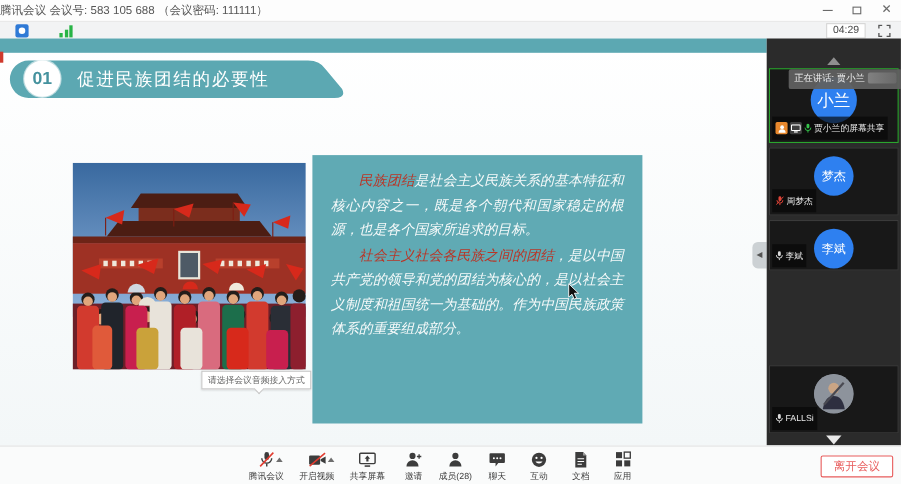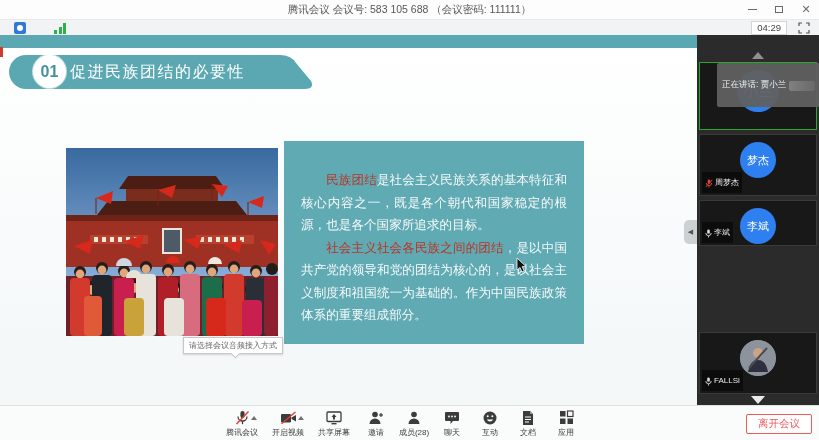--- a/index.html
+++ b/index.html
@@ -3,45 +3,45 @@
 <meta charset="utf-8">
 <style>
   * { margin:0; padding:0; box-sizing:border-box; }
   html,body { background:#ddd; }
   .window {
     position:relative; width:819px; height:440px; overflow:hidden;
     background:#fff; font-family:"Liberation Sans", sans-serif;
   }
   
   .titlebar { position:absolute; top:0; left:0; right:0; height:19px; background:#fdfdfd; }
-  .titlebar .title { position:absolute; left:0; right:0; top:3px; text-align:center; font-size:10.5px; color:#565656; }
+  .titlebar .title { position:absolute; left:0; right:0; top:3px; font-size:10.5px; color:#565656; }
   .win-controls { position:absolute; right:6px; top:0; height:19px; display:flex; align-items:center; gap:13px; }
   .wc { width:14px; height:14px; display:flex; align-items:center; justify-content:center; cursor:default; }
   .wc-min i { display:block; width:9px; height:1px; background:#6a6a6a; }
   .wc-max i { display:block; width:8px; height:7px; border:1px solid #6a6a6a; }
   .wc-close { font-size:11px; color:#6a6a6a; line-height:1; }
   
   .subbar { position:absolute; top:19px; left:0; right:0; height:32px; background:#f2f3f4; border-top:1px solid #e9e9e9; }
   .shield { position:absolute; left:14px; top:2px; width:12px; height:12px; border-radius:2px; background:#2f7ad6; display:flex; align-items:center; justify-content:center; }
   .shield i { display:block; width:6px; height:6px; border-radius:50%; background:#fff; }
   .signal { position:absolute; left:54px; top:2px; width:16px; height:12px; display:flex; align-items:flex-end; gap:1.5px; }
   .signal i { display:block; width:3px; background:#28b446; }
   .signal i:nth-child(1){height:4px;} .signal i:nth-child(2){height:7px;} .signal i:nth-child(3){height:11px;}
   .timer { position:absolute; right:32px; top:1px; font-size:9.5px; color:#444; background:#fff; border:1px solid #d4d4d4; padding:0 5px; line-height:12px; }
   .fullscreen { position:absolute; right:9px; top:2px; width:12px; height:12px; }
   
   .main { position:absolute; top:35px; left:0; width:697px; height:370px; background:linear-gradient(#ffffff, #f3f7f8); }
   .teal-strip { position:absolute; top:0; left:0; right:0; height:13px; background:#5ca8b2; }
   .red-accent { position:absolute; top:12px; left:0; width:3px; height:10px; background:#cf3a2d; }
   .banner-wrap { position:absolute; left:8px; top:19px; width:312px; height:36px; }
-  .circle01 { position:absolute; left:33px; top:20px; width:33px; height:33px; border-radius:50%; background:#fff;
+  .circle01 { position:absolute; left:22px; top:20px; width:33px; height:33px; border-radius:50%; background:#fff;
     color:#45929e; font-weight:bold; font-size:16px; display:flex; align-items:center; justify-content:center; box-shadow:0 0 0 1px rgba(255,255,255,.6); z-index:3;}
   .banner-title { position:absolute; left:70px; top:27px; color:#fff; font-size:16px; letter-spacing:1.5px; z-index:3; }
   .photo { position:absolute; left:66px; top:113px; width:212px; height:188px; overflow:hidden; }
-  .textbox { position:absolute; left:284px; top:106px; width:300px; height:203px; background:#60aab4; padding:28px 17px 0 17px; }
+  .textbox { position:absolute; left:284px; top:106px; width:300px; height:244px; background:#60aab4; padding:12px 17px 0 17px;font-style:italic; }
   .textbox p { color:#f7fafa; font-size:12.6px; line-height:22.5px; text-indent:2em; text-align:justify; }
   .hl { color:#b93527; }
   .audio-tooltip { position:absolute; left:183px; top:302px; background:#fff; border:1px solid #c7c7c7; font-size:8px; color:#666; padding:2px 5px; white-space:nowrap; box-shadow:0 1px 2px rgba(0,0,0,.15); }
   .audio-tooltip::after { content:""; position:absolute; left:48px; bottom:-4px; width:6px; height:6px; background:#fff; border-right:1px solid #c7c7c7; border-bottom:1px solid #c7c7c7; transform:rotate(45deg); }
   .collapse-handle { position:absolute; left:684px; top:185px; width:13px; height:24px; background:#ccd1d4; border-radius:5px 0 0 5px; display:flex; align-items:center; justify-content:center; font-size:7px; color:#555; }
   .cursor { position:absolute; left:516px; top:222px; z-index:5; }
   
   .sidebar { position:absolute; top:35px; right:0; width:122px; height:370px; background:#2b2b2b; }
   .scroll-up { position:absolute; left:55px; top:17px; width:0; height:0; border-left:6px solid transparent; border-right:6px solid transparent; border-bottom:7px solid #8f8f8f; }
   .scroll-down { position:absolute; left:54px; top:361px; width:0; height:0; border-left:7px solid transparent; border-right:7px solid transparent; border-top:8px solid #e9e9e9; }
@@ -50,21 +50,21 @@
   .t1 { top:27px; height:68px; } .t2 { top:99px; height:62px; } .t3 { top:165px; height:46px; } .t4 { top:231px; height:62px; } .t5 { top:297px; height:62px; }
   .avatar { position:absolute; left:50%; transform:translateX(-50%); border-radius:50%; background:#2e80f0; color:#fff; display:flex; align-items:center; justify-content:center; }
   .av-lg { top:7px; width:42px; height:42px; font-size:15px;font-family:Liberation Serif, serif; }
   .av-md { top:7px; width:36px; height:36px; font-size:11px;font-family:Liberation Serif, serif; }
   .av-photo { background:#868c96; overflow:hidden; }
   .tile-label { position:absolute; left:2px; bottom:2px; display:flex; align-items:center; gap:2px; background:rgba(8,8,8,.68); padding:1.5px 3px; max-width:112px; }
   .tile-label .nm { color:#e8e8e8; font-size:8px; white-space:nowrap; overflow:hidden; }
   .badge { width:11px; height:11px; border-radius:1.5px; display:flex; align-items:center; justify-content:center; flex:0 0 auto; }
   .badge.host { background:#e8882d; }
   .badge.share { background:#3d3d3d; }
-  .speaking-banner { position:absolute; left:20px; top:28px; background:rgba(96,96,96,.95); border-radius:2px; padding:16px 5px; display:flex; align-items:flex-end; z-index:4; }
+  .speaking-banner { position:absolute; left:20px; top:28px; background:rgba(96,96,96,.95); border-radius:2px; padding:3px 5px; display:flex; align-items:flex-start; z-index:4; }
   .speaking-banner .sp-text { color:#f0f0f0; font-size:8.5px; white-space:nowrap; }
   .speaking-banner .blur-blob { display:inline-block; width:26px; height:10px; margin-left:3px; border-radius:2px; background:linear-gradient(90deg,#8a8a8a,#6c6c6c); opacity:.8; }
   
   .bottombar { position:absolute; left:0; right:0; top:405px; height:35px; background:#fafbfb; border-top:1px solid #e2e2e2; }
   .toolbar { position:absolute; left:219px; top:3px; display:flex; align-items:flex-start; }
   .tbitem { position:relative; width:38px; display:flex; flex-direction:column; align-items:center; cursor:default; }
   .tbitem.wide { width:46px; }
   .tbicon { height:17px; display:flex; align-items:center; justify-content:center; position:relative; }
   .tblabel { font-size:8px; color:#3c3c3c; margin-top:1px; white-space:nowrap; }
   .caret { position:absolute; top:7px; right:2px; width:0; height:0; border-left:3px solid transparent; border-right:3px solid transparent; border-bottom:4px solid #6e6e6e; }
@@ -235,20 +235,42 @@
     <svg class="cursor" width="11" height="16" viewBox="0 0 11 16">
       <path d="M1 1 L1 13 L4 10.5 L6 15 L8.2 14 L6.2 9.6 L10 9.6 Z" fill="#111" stroke="#fff" stroke-width="0.8"></path>
     </svg>
   </div>
 
   <div class="sidebar">
     <div class="scroll-up"></div>
 
     <div class="tile t1 active">
       <div class="avatar av-lg">小兰</div>
+      <div class="tile-label">
+        <span class="badge host">
+          <svg width="8" height="8" viewBox="0 0 8 8">
+              <circle cx="4" cy="2.6" r="1.7" fill="#fff"></circle>
+              <path d="M0.8 7.6 a3.2 3.2 0 0 1 6.4 0 z" fill="#fff"></path>
+            </svg>
+        </span>
+        <span class="badge share">
+          <svg width="9" height="8" viewBox="0 0 9 8">
+              <rect x="0.5" y="0.5" width="8" height="5.2" rx="0.8" fill="none" stroke="#fff" stroke-width="1"></rect>
+              <rect x="2.8" y="6.4" width="3.4" height="1.1" fill="#fff"></rect>
+            </svg>
+        </span>
+        <span>
+          <svg width="7" height="9" viewBox="0 0 7 9">
+              <rect x="2.2" y="0.4" width="2.6" height="4.4" rx="1.3" fill="#35c24a"></rect>
+              <path d="M0.8 4 a2.7 2.7 0 0 0 5.4 0" fill="none" stroke="#35c24a" stroke-width="0.9"></path>
+              <line x1="3.5" y1="6.9" x2="3.5" y2="8.5" stroke="#35c24a" stroke-width="0.9"></line>
+            </svg>
+        </span>
+        <span class="nm">贾小兰的屏幕共享</span>
+      </div>
     </div>
 
     <div class="speaking-banner">
       <span class="sp-text">正在讲话: 贾小兰</span>
       <span class="blur-blob"></span>
     </div>
 
     <div class="tile t2">
       <div class="avatar av-md">梦杰</div>
       <div class="tile-label">

